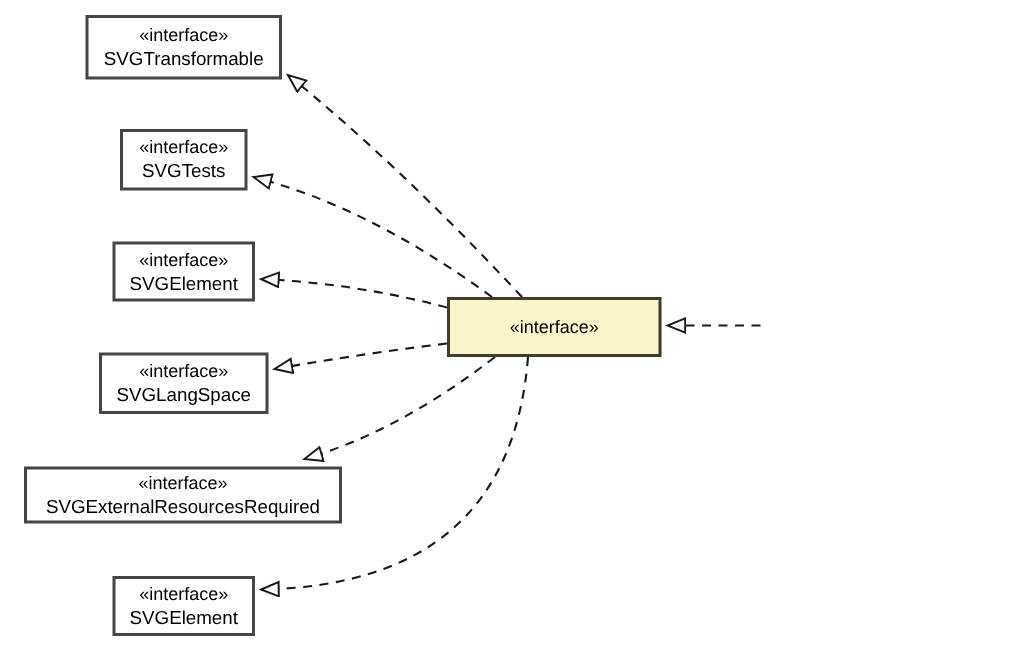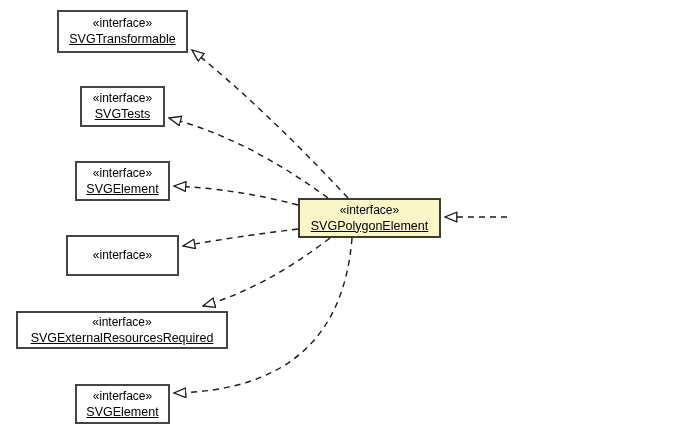--- a/index.html
+++ b/index.html
@@ -42,21 +42,20 @@
   }
   .node .stereo {
     font-size: 12px;
     line-height: 15px;
     white-space: nowrap;
   }
   .node .name {
     font-size: 12.5px;
     line-height: 16px;
     white-space: nowrap;
-    text-decoration: underline;
   }
   .node.highlight {
     background: #fbf6c8;
     border-color: #3d3d2e;
   }
   
   #n-transformable { left: 57px;  top: 10px;  width: 131px; height: 43px; }
   #n-tests         { left: 80px;  top: 86px;  width: 85px;  height: 41px; }
   #n-stylable      { left: 75px;  top: 161px; width: 95px;  height: 40px; }
   #n-langspace     { left: 66px;  top: 235px; width: 113px; height: 41px; }
@@ -95,31 +94,31 @@
     <div class="name">SVGTests</div>
   </div>
 
   <div class="node" id="n-stylable">
     <div class="stereo">«interface»</div>
     <div class="name">SVGElement</div>
   </div>
 
   <div class="node" id="n-langspace">
     <div class="stereo">«interface»</div>
+    <div class="name">SVGLangSpace</div>
   </div>
 
   <div class="node" id="n-extres">
     <div class="stereo">«interface»</div>
     <div class="name">SVGExternalResourcesRequired</div>
   </div>
 
   <div class="node" id="n-element">
     <div class="stereo">«interface»</div>
     <div class="name">SVGElement</div>
   </div>
 
   <div class="node highlight" id="n-polygon">
     <div class="stereo">«interface»</div>
-    <div class="name">SVGPolygonElement</div>
   </div>
 
 
 </div>
 
 </body></html>

